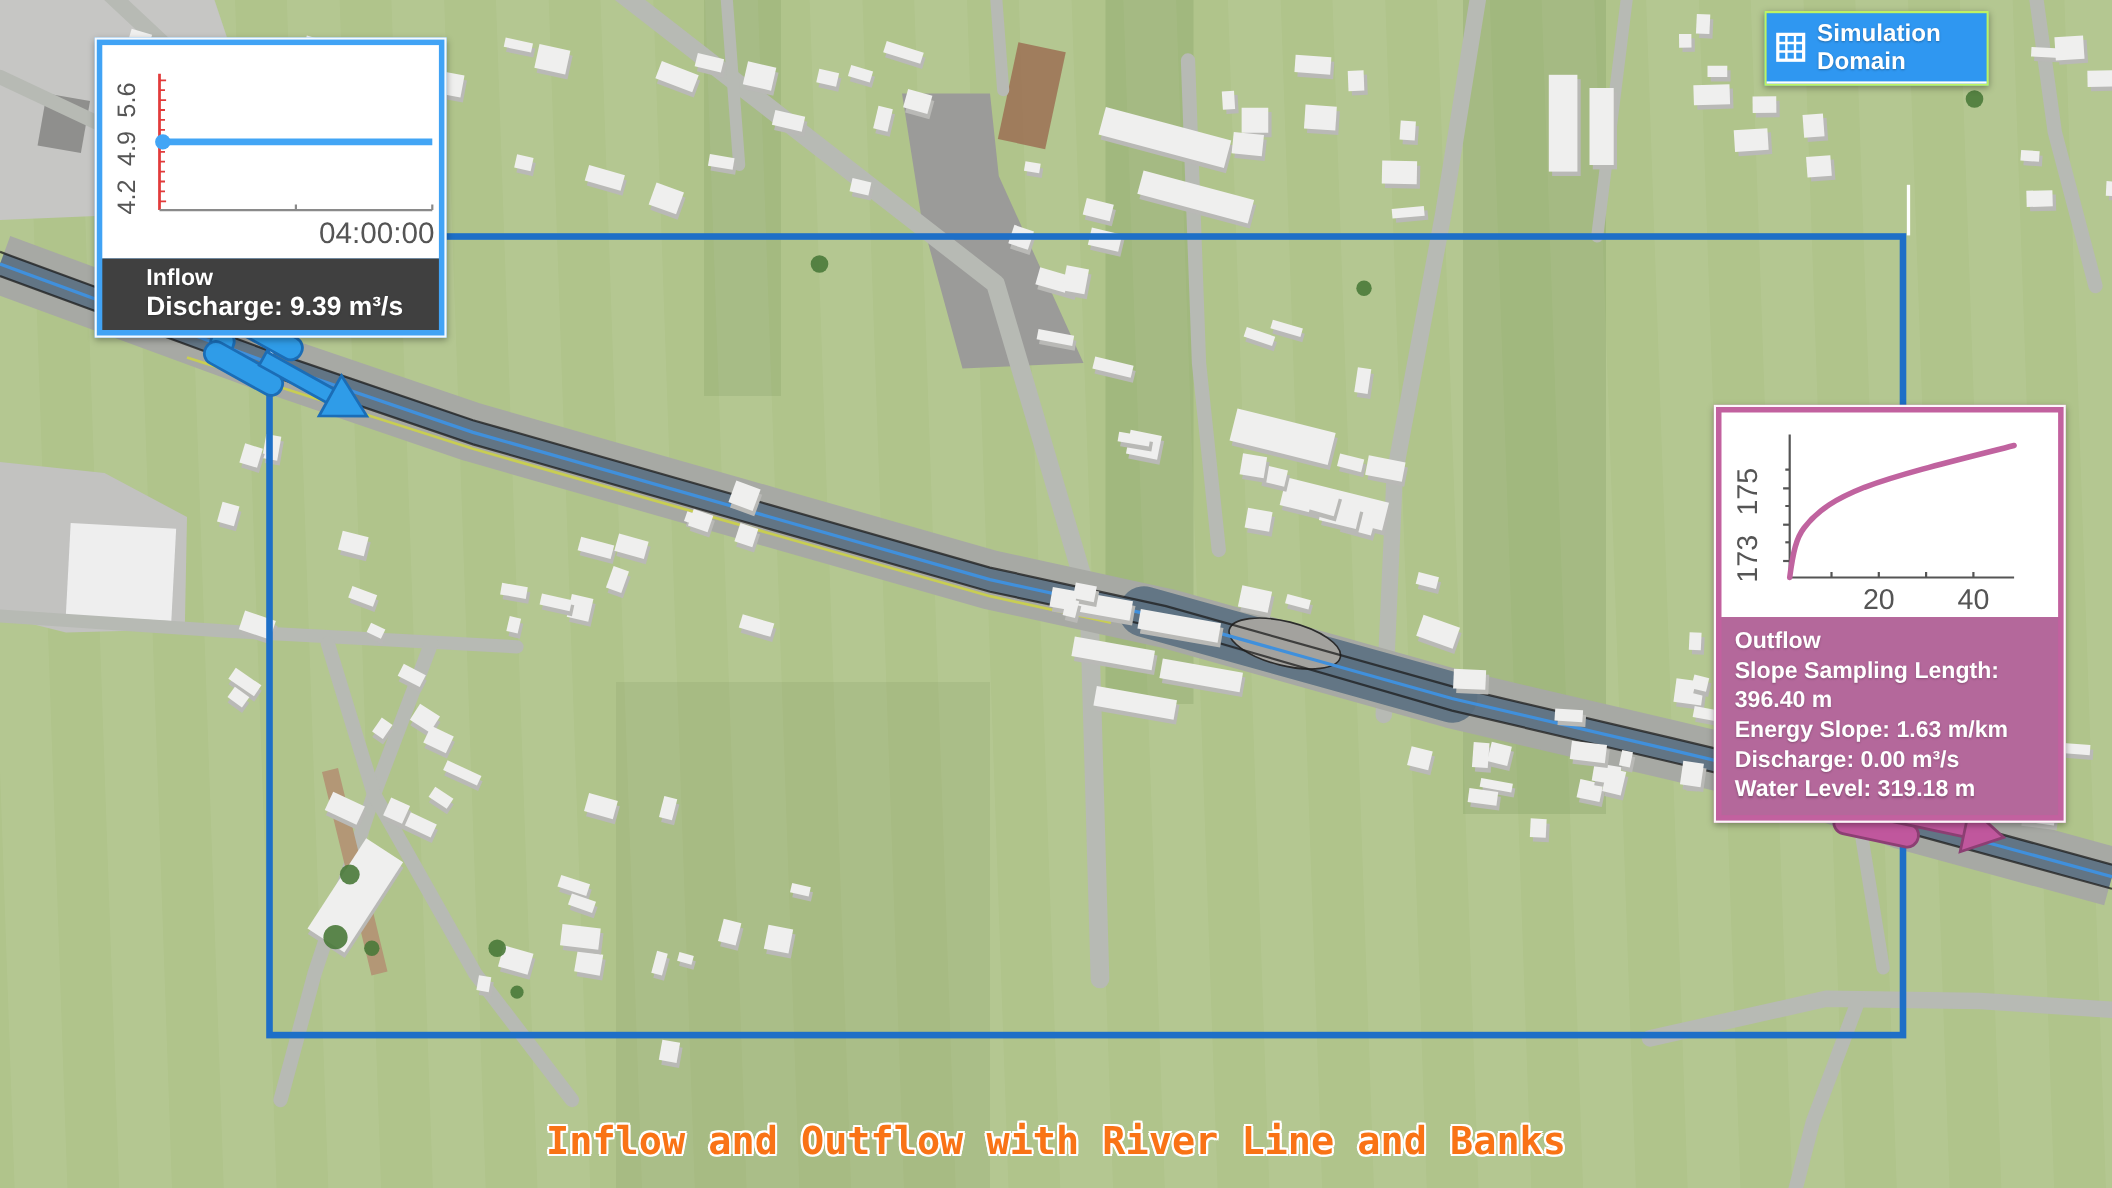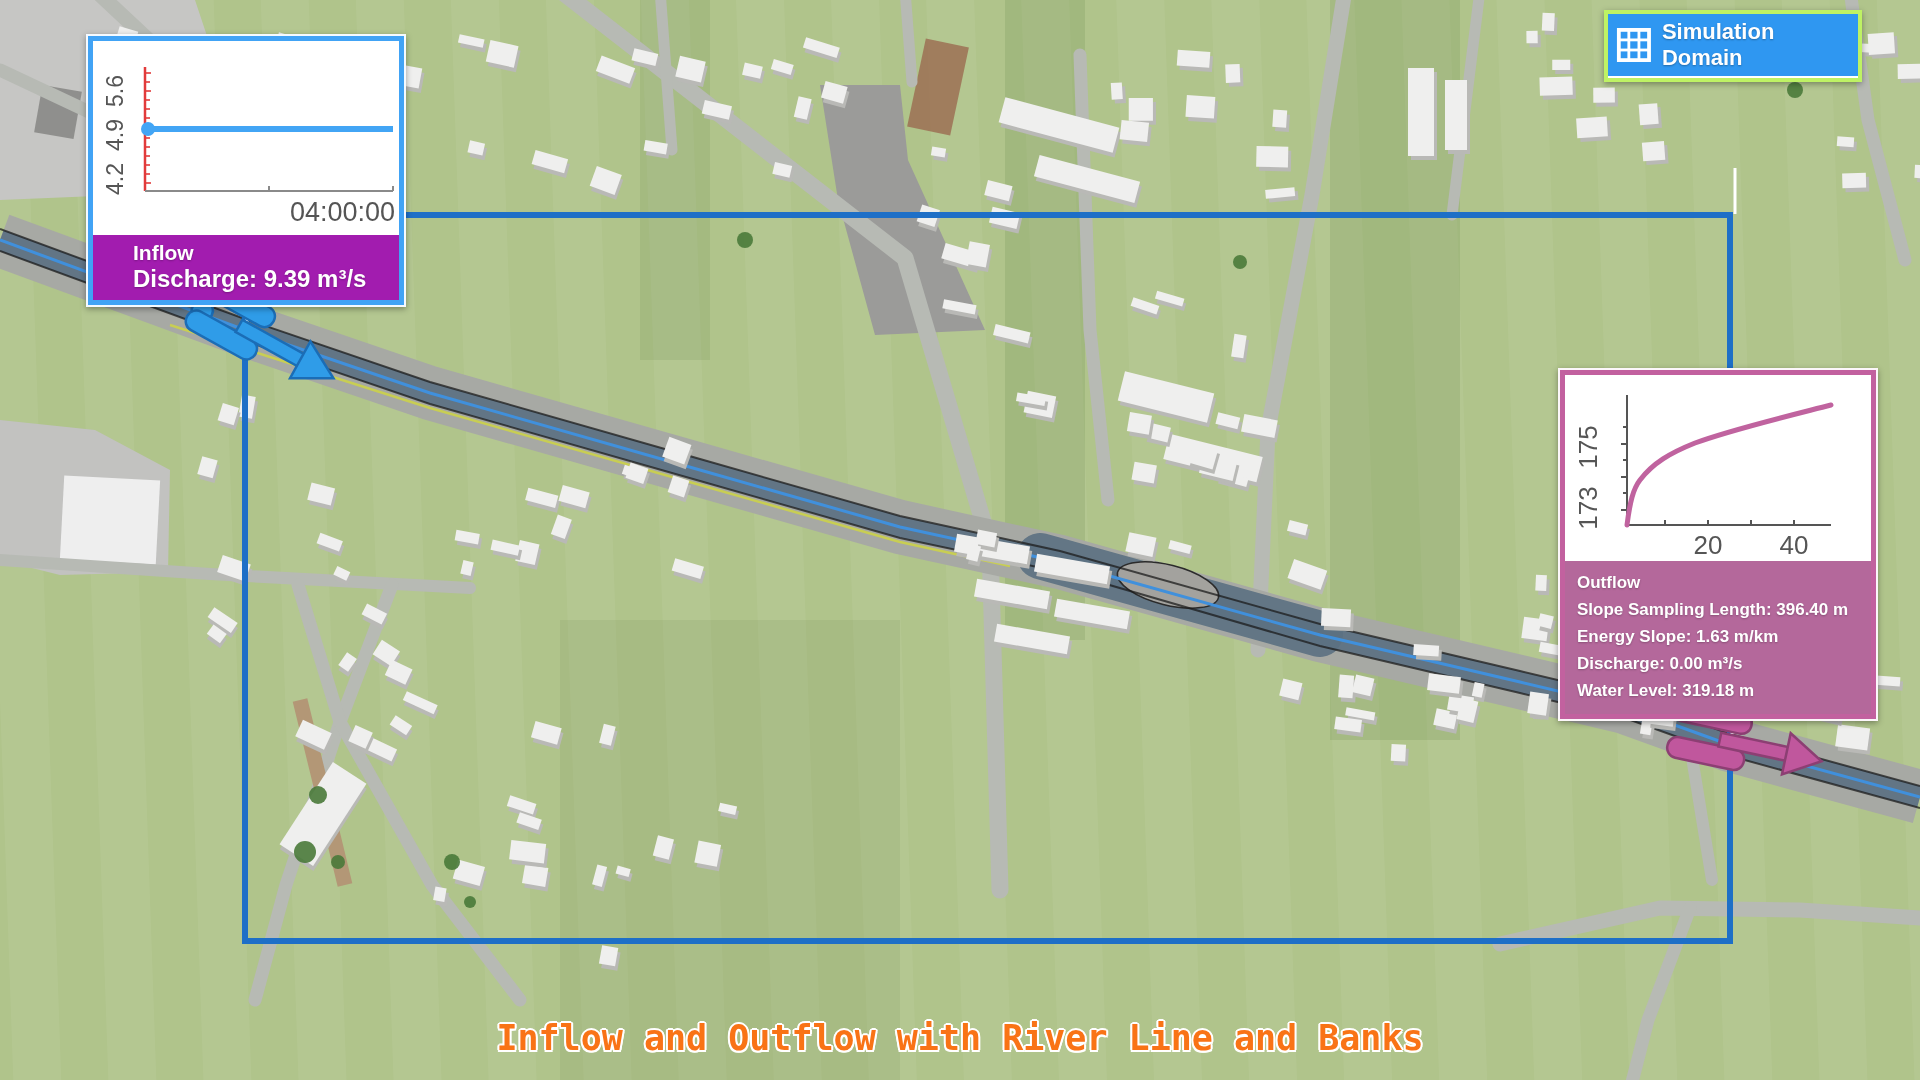--- a/index.html
+++ b/index.html
@@ -7,38 +7,38 @@
          font-family:"Liberation Sans",sans-serif;}
   .stage svg.map{position:absolute;left:0;top:0;}
 
   
   .panel{position:absolute;box-sizing:border-box;}
   .panel .chart{background:#fff;display:block;}
 
   .inflow-panel{left:86px;top:34px;width:320px;background:#41a3f5;
     border:2px solid rgba(255,255,255,.95);padding:5px;
     box-shadow:0 2px 6px rgba(0,0,0,.35);}
-  .inflow-label{background:#a21caf;color:#fff;font-weight:bold;
+  .inflow-label{background:#404040;color:#fff;font-weight:bold;
     padding:6px 8px 7px 40px;line-height:1.15;
     text-shadow:0 1px 2px rgba(0,0,0,.25);}
   .inflow-label .l1{font-size:21px;}
   .inflow-label .l2{font-size:24px;}
 
-  .sim-panel{left:1604px;top:10px;width:258px;background:#2f97f1;
-    border:4px solid #bef264;box-shadow:0 2px 6px rgba(0,0,0,.35);color:#fff;}
+  .sim-panel{left:1604px;top:10px;width:204px;background:#2f97f1;
+    border:2px solid #bef264;box-shadow:0 2px 6px rgba(0,0,0,.35);color:#fff;}
   .sim-header{display:flex;align-items:center;gap:10px;padding:5px 8px;
     border-bottom:2px solid #fff;}
   .sim-header .ttl{font-size:22px;font-weight:bold;text-shadow:0 1px 2px rgba(0,0,0,.3);}
   .sim-body{padding:8px 10px 10px;font-size:22px;font-weight:bold;line-height:29px;
     text-shadow:0 1px 2px rgba(0,0,0,.3);}
 
   .outflow-panel{left:1558px;top:368px;width:320px;background:#c2619f;
     border:2px solid rgba(255,255,255,.95);padding:5px;
     box-shadow:0 2px 6px rgba(0,0,0,.35);}
-  .outflow-label{background:#b4689b;color:#fff;font-weight:bold;font-size:17px;
+  .outflow-label{background:#b4689b;color:#fff;font-weight:bold;font-size:21px;
     line-height:27px;padding:8px 20px 10px 12px;
     text-shadow:0 1px 2px rgba(0,0,0,.25);}
 
   .map-title{position:absolute;left:0;right:0;bottom:22px;text-align:center;
     font-family:"DejaVu Sans Mono",monospace;font-weight:bold;font-size:35px;
     color:#f97316;
     text-shadow:2px 0 0 #fff,-2px 0 0 #fff,0 2px 0 #fff,0 -2px 0 #fff,
                 1.5px 1.5px 0 #fff,-1.5px -1.5px 0 #fff,
                 1.5px -1.5px 0 #fff,-1.5px 1.5px 0 #fff;}
 </style>

